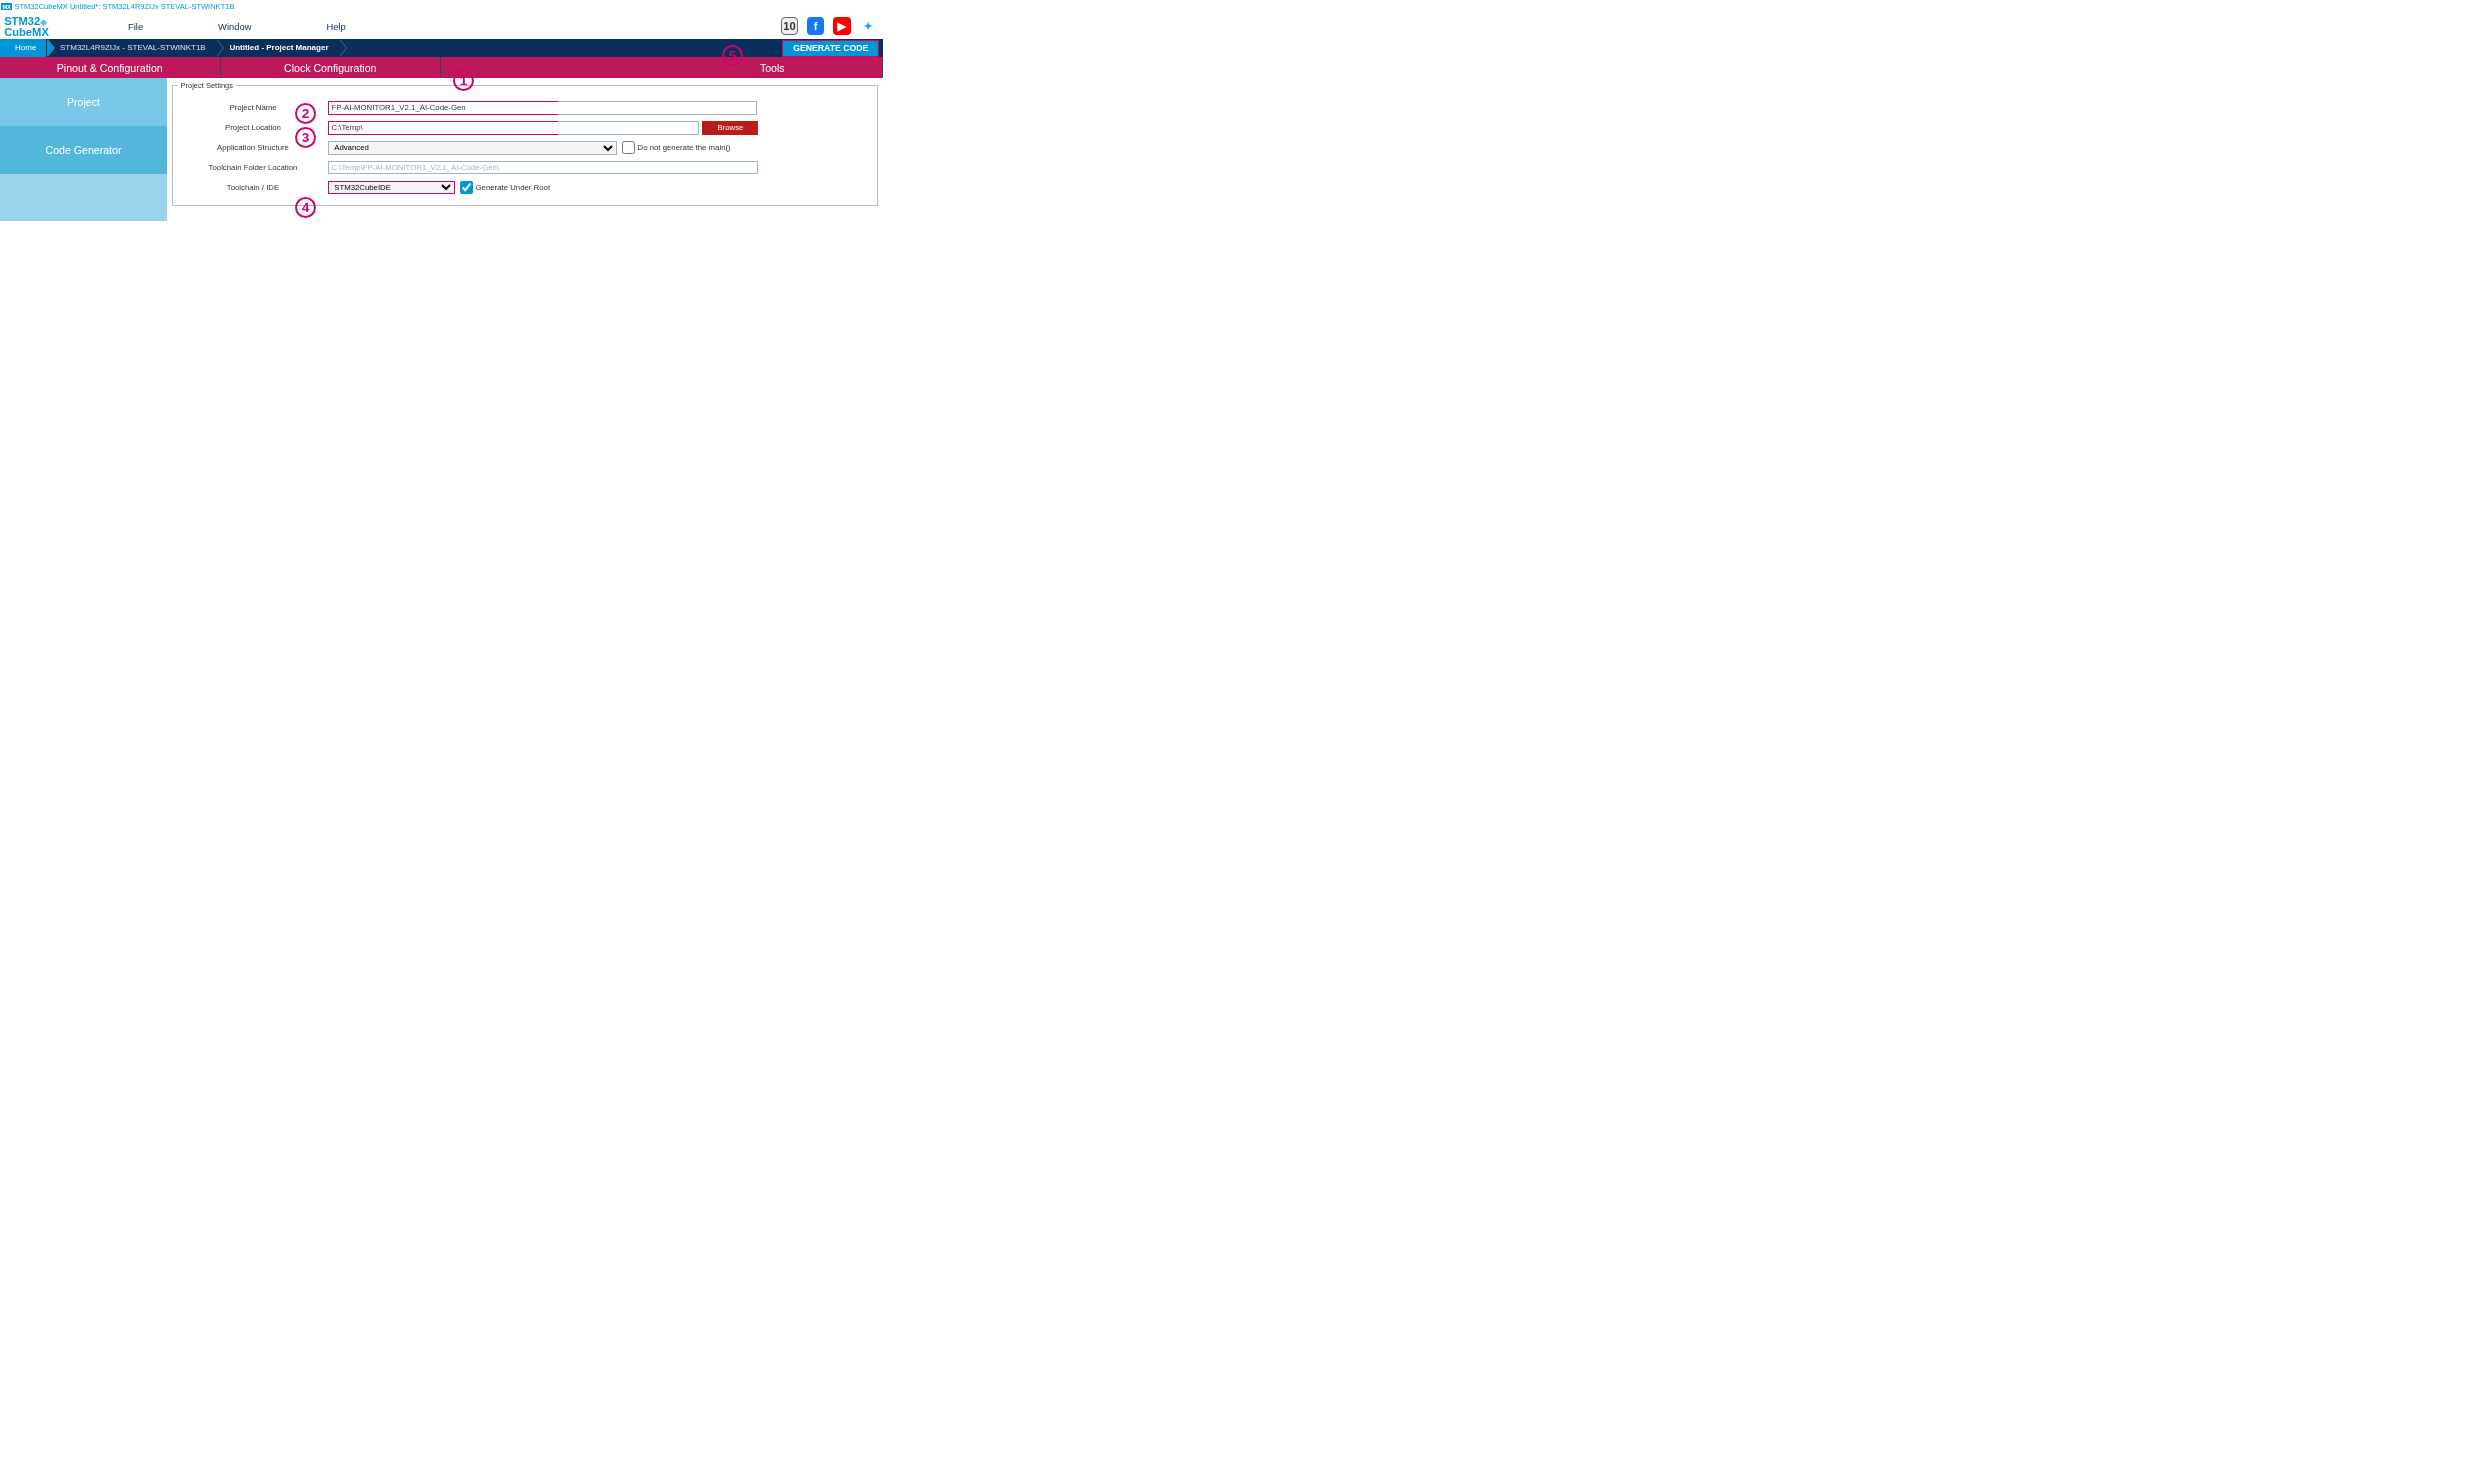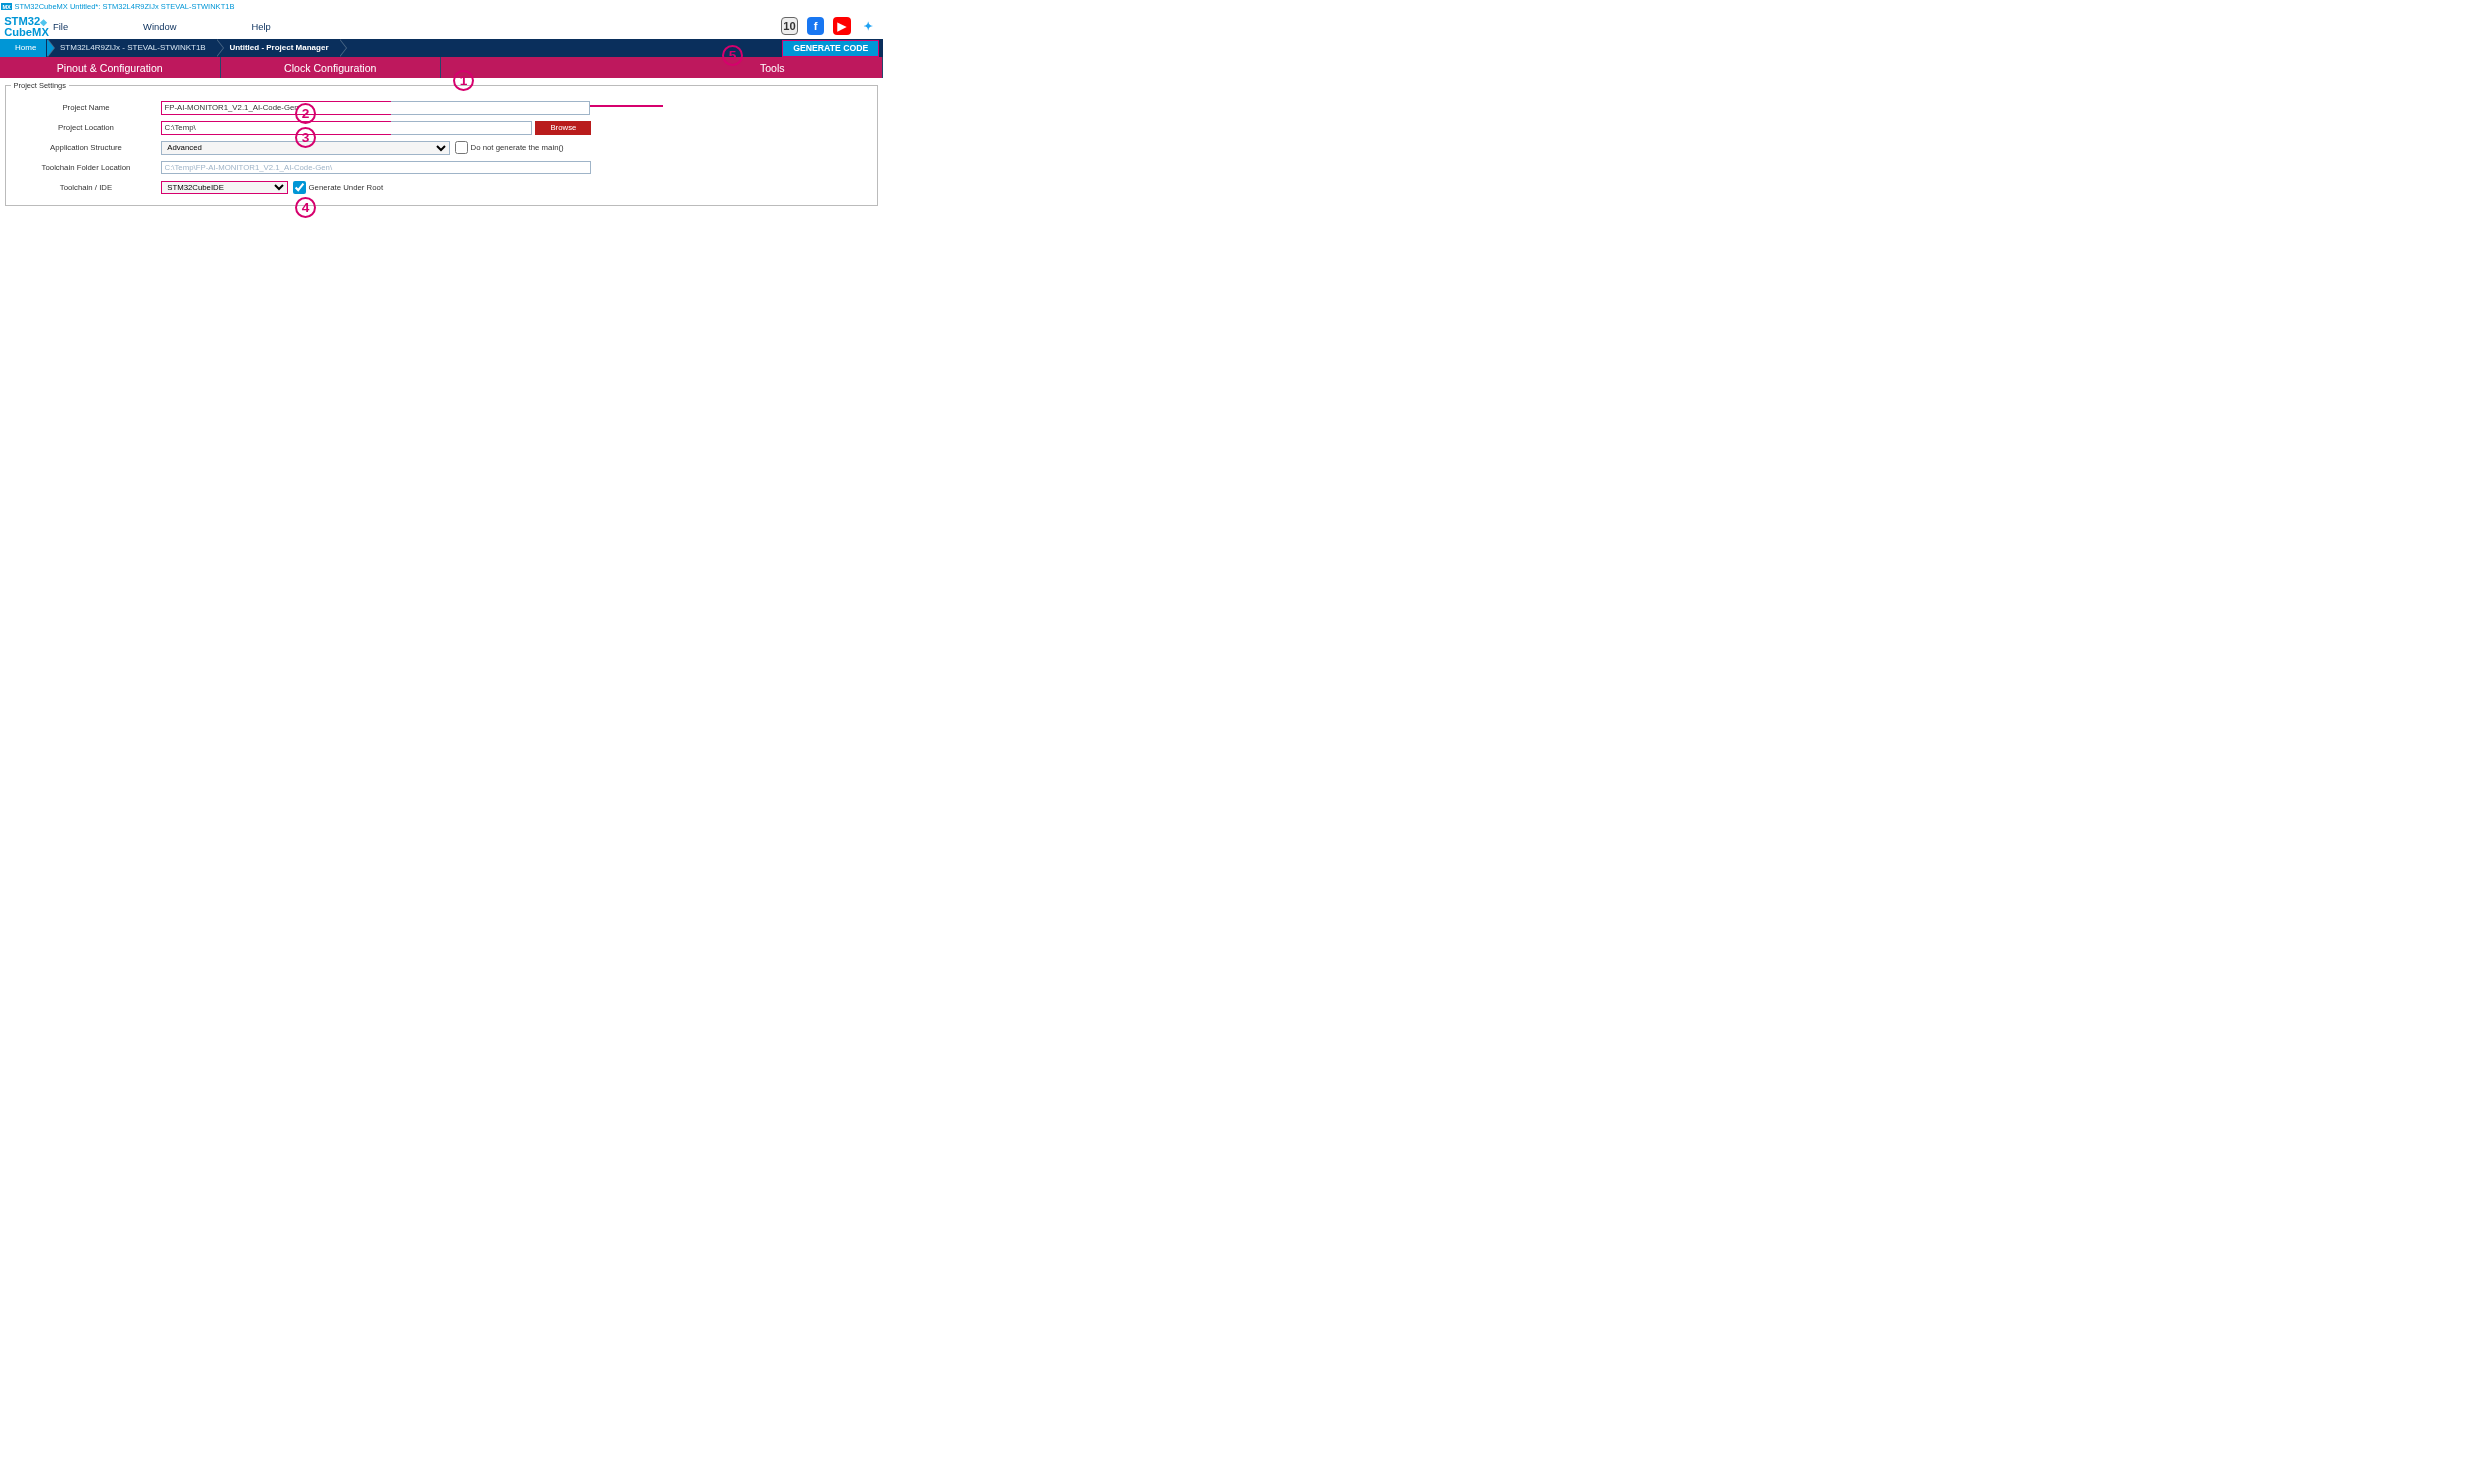--- a/index.html
+++ b/index.html
@@ -8,21 +8,21 @@
   
   .titlebar { display: flex; align-items: center; height: 13.7px; background: #fff; font-size: 7.5px; color: #0096d6; }
   .titlebar .mx { background:#0096d6; color:#fff; font-size:5.6px; font-weight:bold; padding:0.6px 1.2px; margin:0 2.5px 0 1.2px;}
   .titlebar .txt { color:#0096d6; }
 
   
   .menubar { display:flex; align-items:center; height:25px; background:#fff; }
   .logo { width:53px; display:flex; align-items:center; justify-content:center; }
   .logo .cube { font-size:11.2px; color:#0096d6; font-weight:bold; line-height:0.9;}
   .logo .cube .icon { color:#51c5ee; font-size:8.7px;}
-  .menuitems { display:flex; gap:75px; }
+  .menuitems { display:flex; gap:75px; margin-left:75px;}
   .menuitems .mi { color:#0a2f5c; font-size:9.4px; cursor:pointer;}
   .right-icons { margin-left:auto; display:flex; gap:8.7px; align-items:center; padding-right:6.2px;}
   .right-icons .ic { width:17.5px; height:17.5px; display:inline-flex; align-items:center; justify-content:center; border-radius:4px; font-size:11.2px; font-weight:bold;}
   .ic-10 { border:1.2px solid #666; border-radius:50%; width:17.5px;height:17.5px;font-size:6.2px;color:#333;background:#eee;}
   .ic-fb { background:#1877f2;color:#fff;}
   .ic-yt { background:#ff0000;color:#fff; border-radius:3.7px;}
   .ic-tw { color:#1da1f2; font-size:17.5px;}
 
   
   .crumbbar { height:18.7px; background:#0a2f5c; display:flex; align-items:center; position:relative;}
@@ -139,20 +139,25 @@
 </div>
 
 <div class="tabs">
   <div class="tab">Pinout &amp; Configuration</div>
   <div class="tab">Clock Configuration</div>
   <div class="tab pm tab-hl">Project Manager</div>
   <div class="tab">Tools</div>
 </div>
 
 <div class="mainrow">
+  <div class="sidebar">
+    <div class="sb-item proj">Project</div>
+    <div class="sb-item code">Code Generator</div>
+    <div class="sb-item blank"></div>
+  </div>
   <div class="form">
     <fieldset>
       <legend>Project Settings</legend>
 
       <div class="frow">
         <span class="flabel">Project Name</span>
         <input class="finput hl-box" style="width: 231px;" value="FP-AI-MONITOR1_V2.1_AI-Code-Gen">
         <span class="finput" style="display:inline-block;width:199px;margin-left:-0.6px;border-left:none;"></span>
       </div>
 

